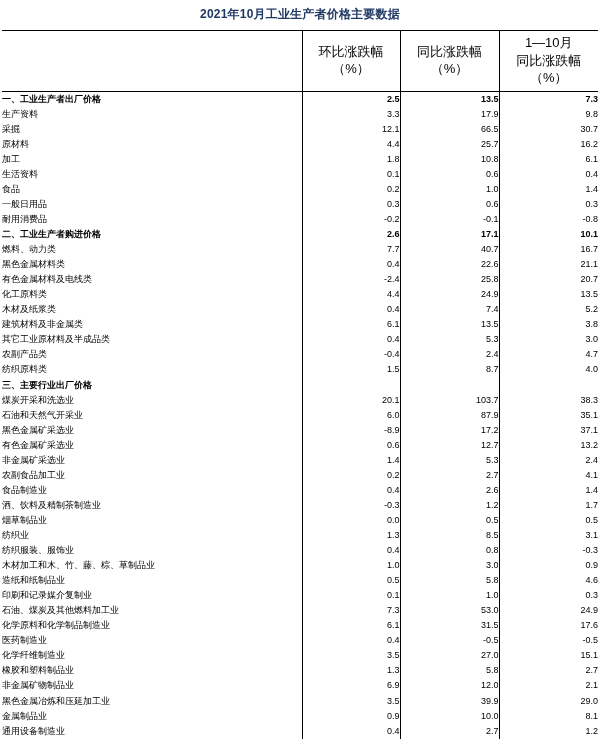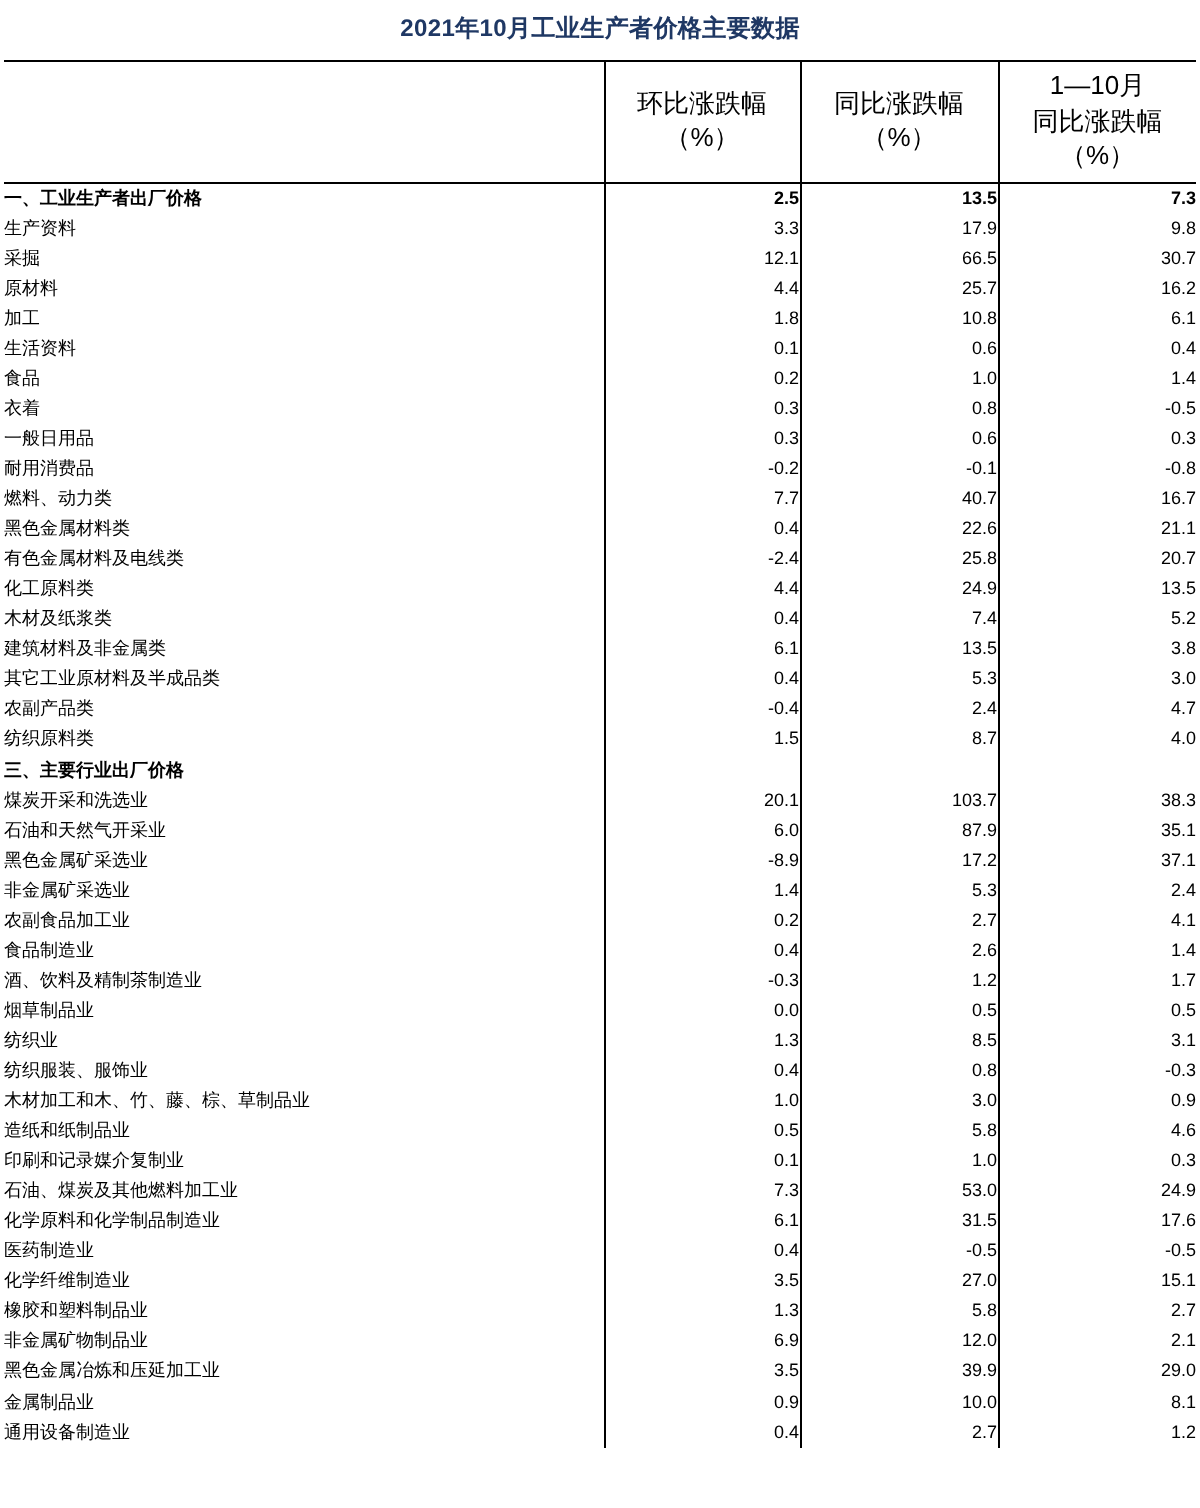--- a/index.html
+++ b/index.html
@@ -144,36 +144,36 @@
           <td class="num sep">0.6</td>
           <td class="num sep">0.4</td>
         </tr>
         <tr>
           <td class="name lvl2">食品</td>
           <td class="num sep">0.2</td>
           <td class="num sep">1.0</td>
           <td class="num sep">1.4</td>
         </tr>
         <tr>
-          <td class="name lvl2">衣着</td>
-          <td class="num sep">0.3</td>
-          <td class="num sep">0.8</td>
-          <td class="num sep">-0.5</td>
-        </tr>
-        <tr>
           <td class="name lvl3">一般日用品</td>
           <td class="num sep">0.3</td>
           <td class="num sep">0.6</td>
           <td class="num sep">0.3</td>
         </tr>
         <tr>
           <td class="name lvl2">耐用消费品</td>
           <td class="num sep">-0.2</td>
           <td class="num sep">-0.1</td>
           <td class="num sep">-0.8</td>
+        </tr>
+        <tr class="group">
+          <td class="name lvl0 bold">二、工业生产者购进价格</td>
+          <td class="num sep bold">2.6</td>
+          <td class="num sep bold">17.1</td>
+          <td class="num sep bold">10.1</td>
         </tr>
         <tr>
           <td class="name lvl1">燃料、动力类</td>
           <td class="num sep">7.7</td>
           <td class="num sep">40.7</td>
           <td class="num sep">16.7</td>
         </tr>
         <tr>
           <td class="name lvl1">黑色金属材料类</td>
           <td class="num sep">0.4</td>
@@ -240,20 +240,26 @@
           <td class="num sep">87.9</td>
           <td class="num sep">35.1</td>
         </tr>
         <tr>
           <td class="name lvl2">黑色金属矿采选业</td>
           <td class="num sep">-8.9</td>
           <td class="num sep">17.2</td>
           <td class="num sep">37.1</td>
         </tr>
         <tr>
+          <td class="name lvl2">有色金属矿采选业</td>
+          <td class="num sep">0.6</td>
+          <td class="num sep">12.7</td>
+          <td class="num sep">13.2</td>
+        </tr>
+        <tr>
           <td class="name lvl2">非金属矿采选业</td>
           <td class="num sep">1.4</td>
           <td class="num sep">5.3</td>
           <td class="num sep">2.4</td>
         </tr>
         <tr>
           <td class="name lvl2">农副食品加工业</td>
           <td class="num sep">0.2</td>
           <td class="num sep">2.7</td>
           <td class="num sep">4.1</td>

